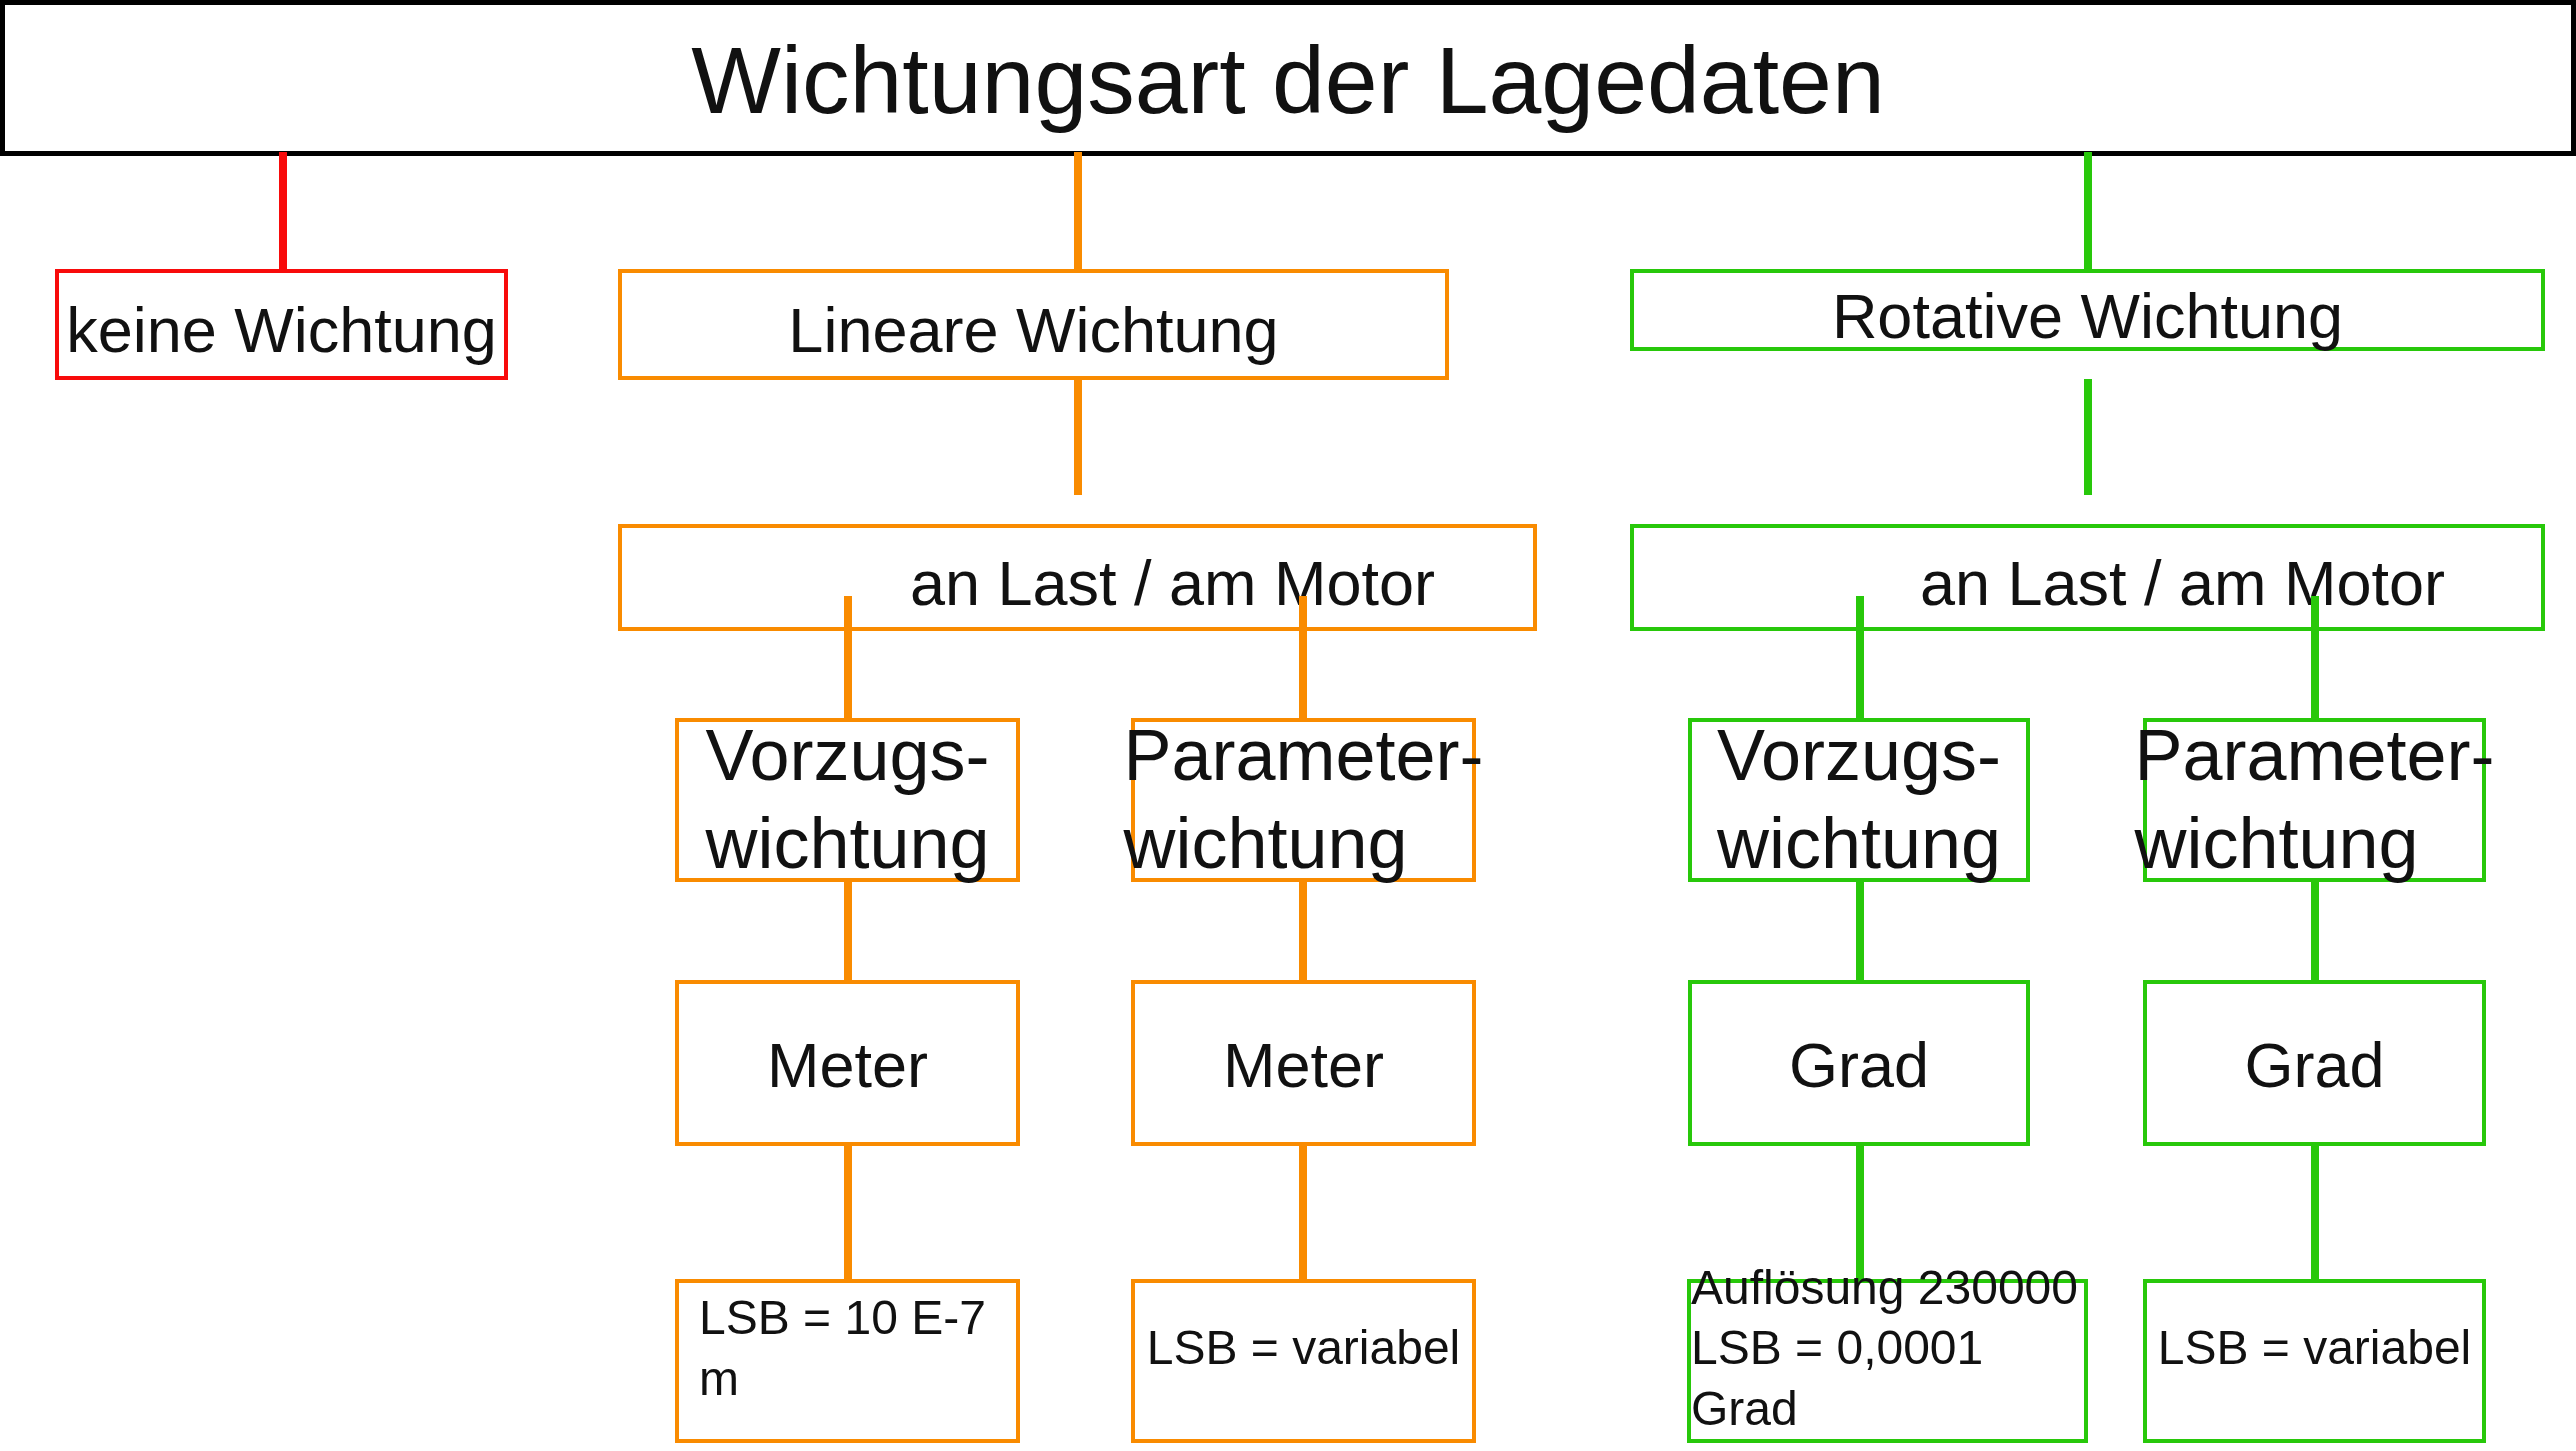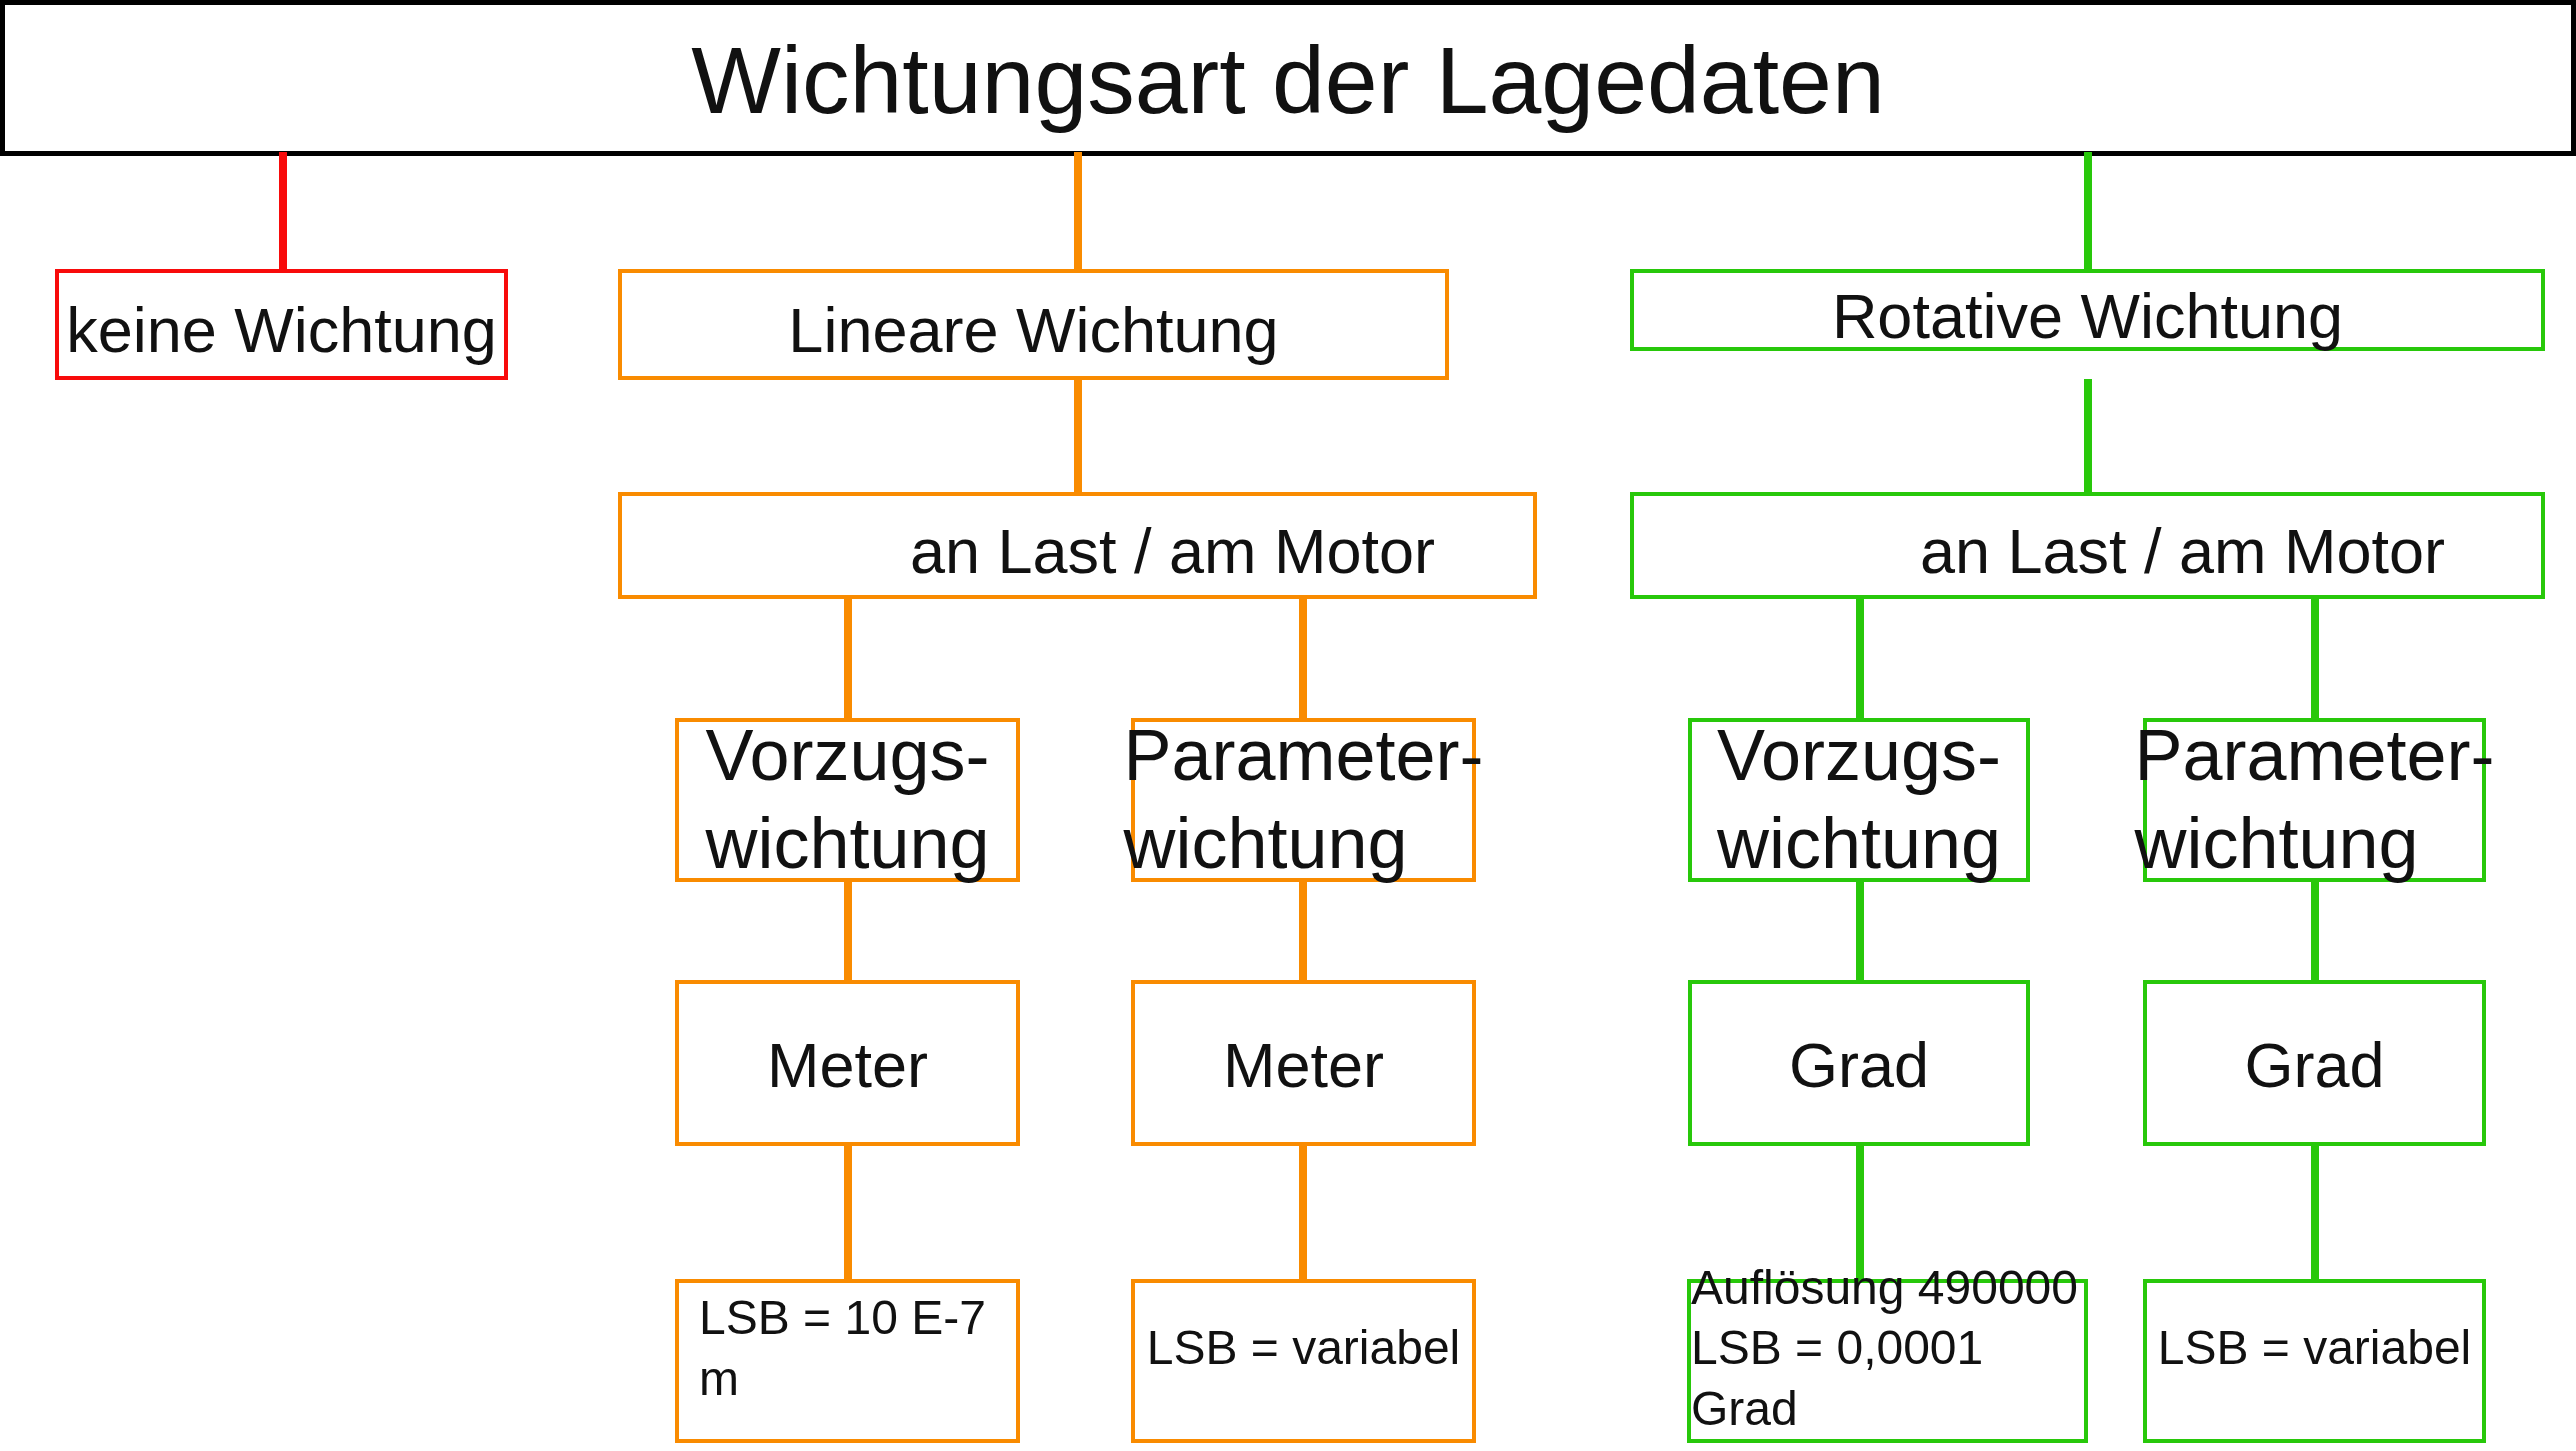--- a/index.html
+++ b/index.html
@@ -26,21 +26,21 @@
     text-align: left;
     color: #111111;
     white-space: pre-line;
   }
   .title-box {
     border-width: 5.7px;
     font-size: 95px;
     padding-top: 5.7px;
   }
   .lvl1 { font-size: 63px; padding-top: 11.4px; }
-  .lvl2 { font-size: 63px; padding-top: 11.4px; }
+  .lvl2 { font-size: 63px; padding-top: 11.4px; margin-top: 32px; }
   .shift-r { padding-left: 190px; }
   .lvl3 { font-size: 72px; line-height: 1.22; }
   .lvl4 { font-size: 63px; padding-top: 4px; }
   .lvl5 { font-size: 48px; line-height: 1.26; padding-bottom: 25px; }
   .vline {
     position: absolute;
     width: 7.6px;
   }
 </style>
 </head>
@@ -88,18 +88,18 @@
   <div class="box lvl4" style="left: 1688px; top: 980px; width: 342px; height: 166px; border-color: rgb(40, 200, 10);">Grad</div>
   <div class="box lvl4" style="left: 2143px; top: 980px; width: 343px; height: 166px; border-color: rgb(40, 200, 10);">Grad</div>
 
   <div class="vline" style="left: 844px; top: 1143px; height: 139px; background-color: rgb(249, 139, 0);"></div>
   <div class="vline" style="left: 1299px; top: 1143px; height: 139px; background-color: rgb(249, 139, 0);"></div>
   <div class="vline" style="left: 1856px; top: 1143px; height: 139px; background-color: rgb(40, 200, 10);"></div>
   <div class="vline" style="left: 2311px; top: 1143px; height: 139px; background-color: rgb(40, 200, 10);"></div>
 
   <div class="box lvl5" style="left: 675px; top: 1279px; width: 345px; height: 164px; border-color: rgb(249, 139, 0); padding-left: 20px;">LSB = 10 E-7 m</div>
   <div class="box lvl5" style="left: 1131px; top: 1279px; width: 345px; height: 164px; border-color: rgb(249, 139, 0);">LSB = variabel</div>
-  <div class="box lvl5" style="left: 1687px; top: 1279px; width: 401px; height: 164px; border-color: rgb(40, 200, 10);">Auflösung 490000
+  <div class="box lvl5" style="left: 1687px; top: 1279px; width: 401px; height: 164px; border-color: rgb(40, 200, 10);">Auflösung 230000
 LSB = 0,0001 Grad</div>
   <div class="box lvl5" style="left: 2143px; top: 1279px; width: 343px; height: 164px; border-color: rgb(40, 200, 10);">LSB = variabel</div>
 
 </div>
 
 
 </body></html>

